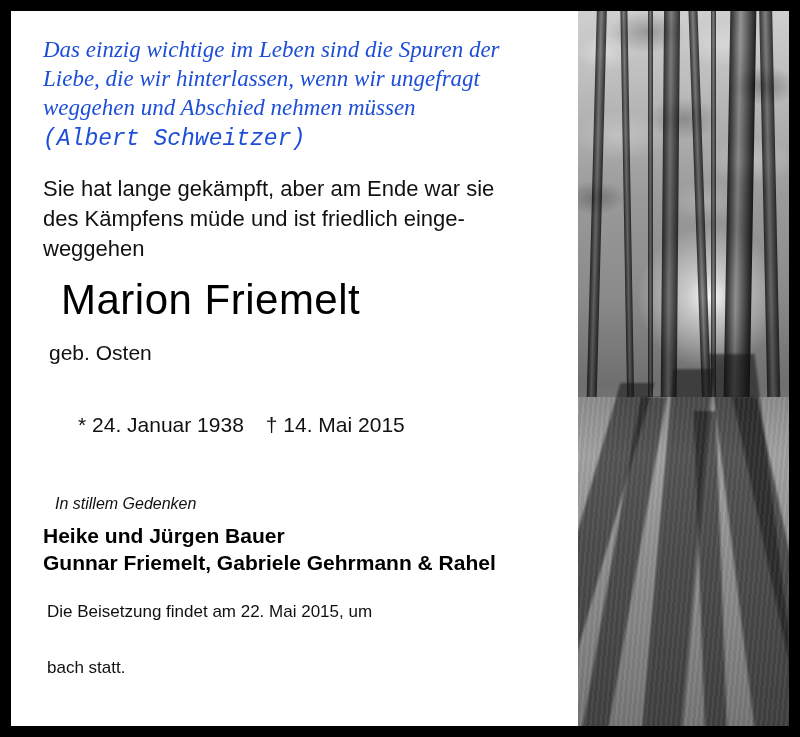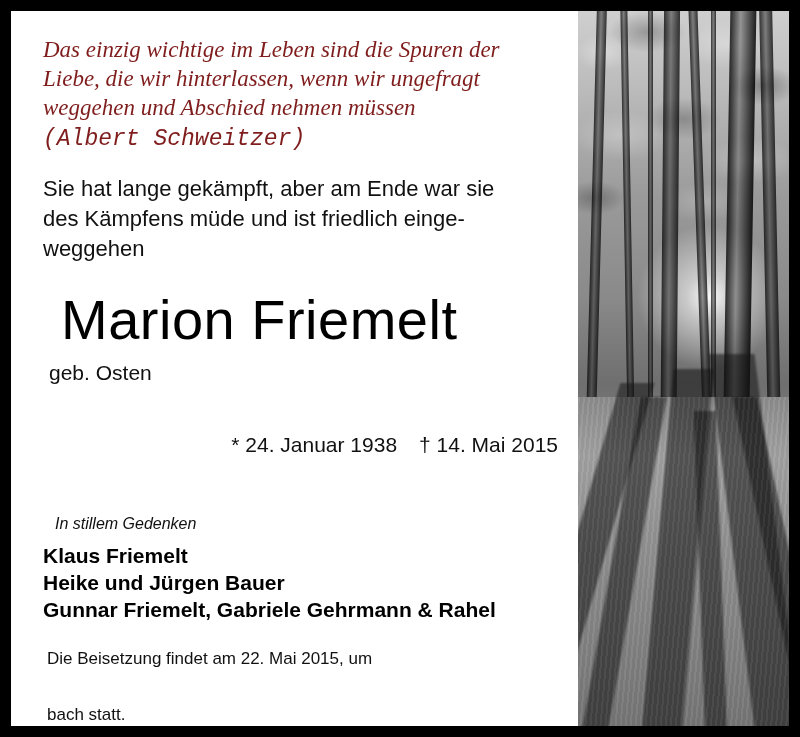--- a/index.html
+++ b/index.html
@@ -36,61 +36,60 @@
     overflow: hidden;
     background: #8c8c8c;
   }
 
   
   .quote {
     font-family: "Liberation Serif", serif;
     font-style: italic;
     font-size: 23px;
     line-height: 29px;
-    color: #7f1d1d;
+    color: #1d4ed8;
     margin: 0 0 20px 0;
     max-width: 520px;
   }
   .quote .attrib {
     display: block;
     margin-top: 3px;
     font-family: Liberation Mono, monospace;
   }
   .intro {
     font-size: 22px;
     line-height: 30px;
     color: #111;
-    margin: 0 0 28px 0;
+    margin: 0 0 8px 0;
     max-width: 520px;
     text-align: justify;
   }
   .intro .last-line {
     text-align: left;
   }
   .name {
-    font-size: 56px;
+    font-size: 42px;
     line-height: 52px;
     letter-spacing: 0.5px;
     color: #000;
     margin: 2px 0 14px 18px;
     font-weight: 400;
   }
   .maiden {
     font-size: 21px;
     line-height: 26px;
     color: #111;
     margin: 0 0 20px 6px;
   }
   .dates {
     font-size: 21px;
     line-height: 26px;
     color: #111;
     margin: 0 0 26px 0;
     white-space: pre;
-    text-align: right;
   }
   .dates .gap {
     display: inline-block;
     width: 22px;
   }
   .memory-label {
     font-size: 16px;
     line-height: 28px;
     color: #111;
     margin: 0 0 4px 12px;
@@ -216,21 +215,20 @@
 
     <div class="maiden">geb. Osten</div>
 
     <div class="dates">
       <span>* 24. Januar 1938</span><span class="gap"></span><span>† 14. Mai 2015</span>
     </div>
 
     <div class="memory-label">In stillem Gedenken</div>
 
     <div class="mourners">
-      <div>Klaus Friemelt</div>
       <div>Heike und Jürgen Bauer</div>
       <div>Gunnar Friemelt, Gabriele Gehrmann &amp; Rahel</div>
     </div>
 
     <p class="funeral">
       <span>Die Beisetzung findet am 22. Mai 2015, um</span><br>
       <br>
       <span>bach statt.</span>
     </p>
 

